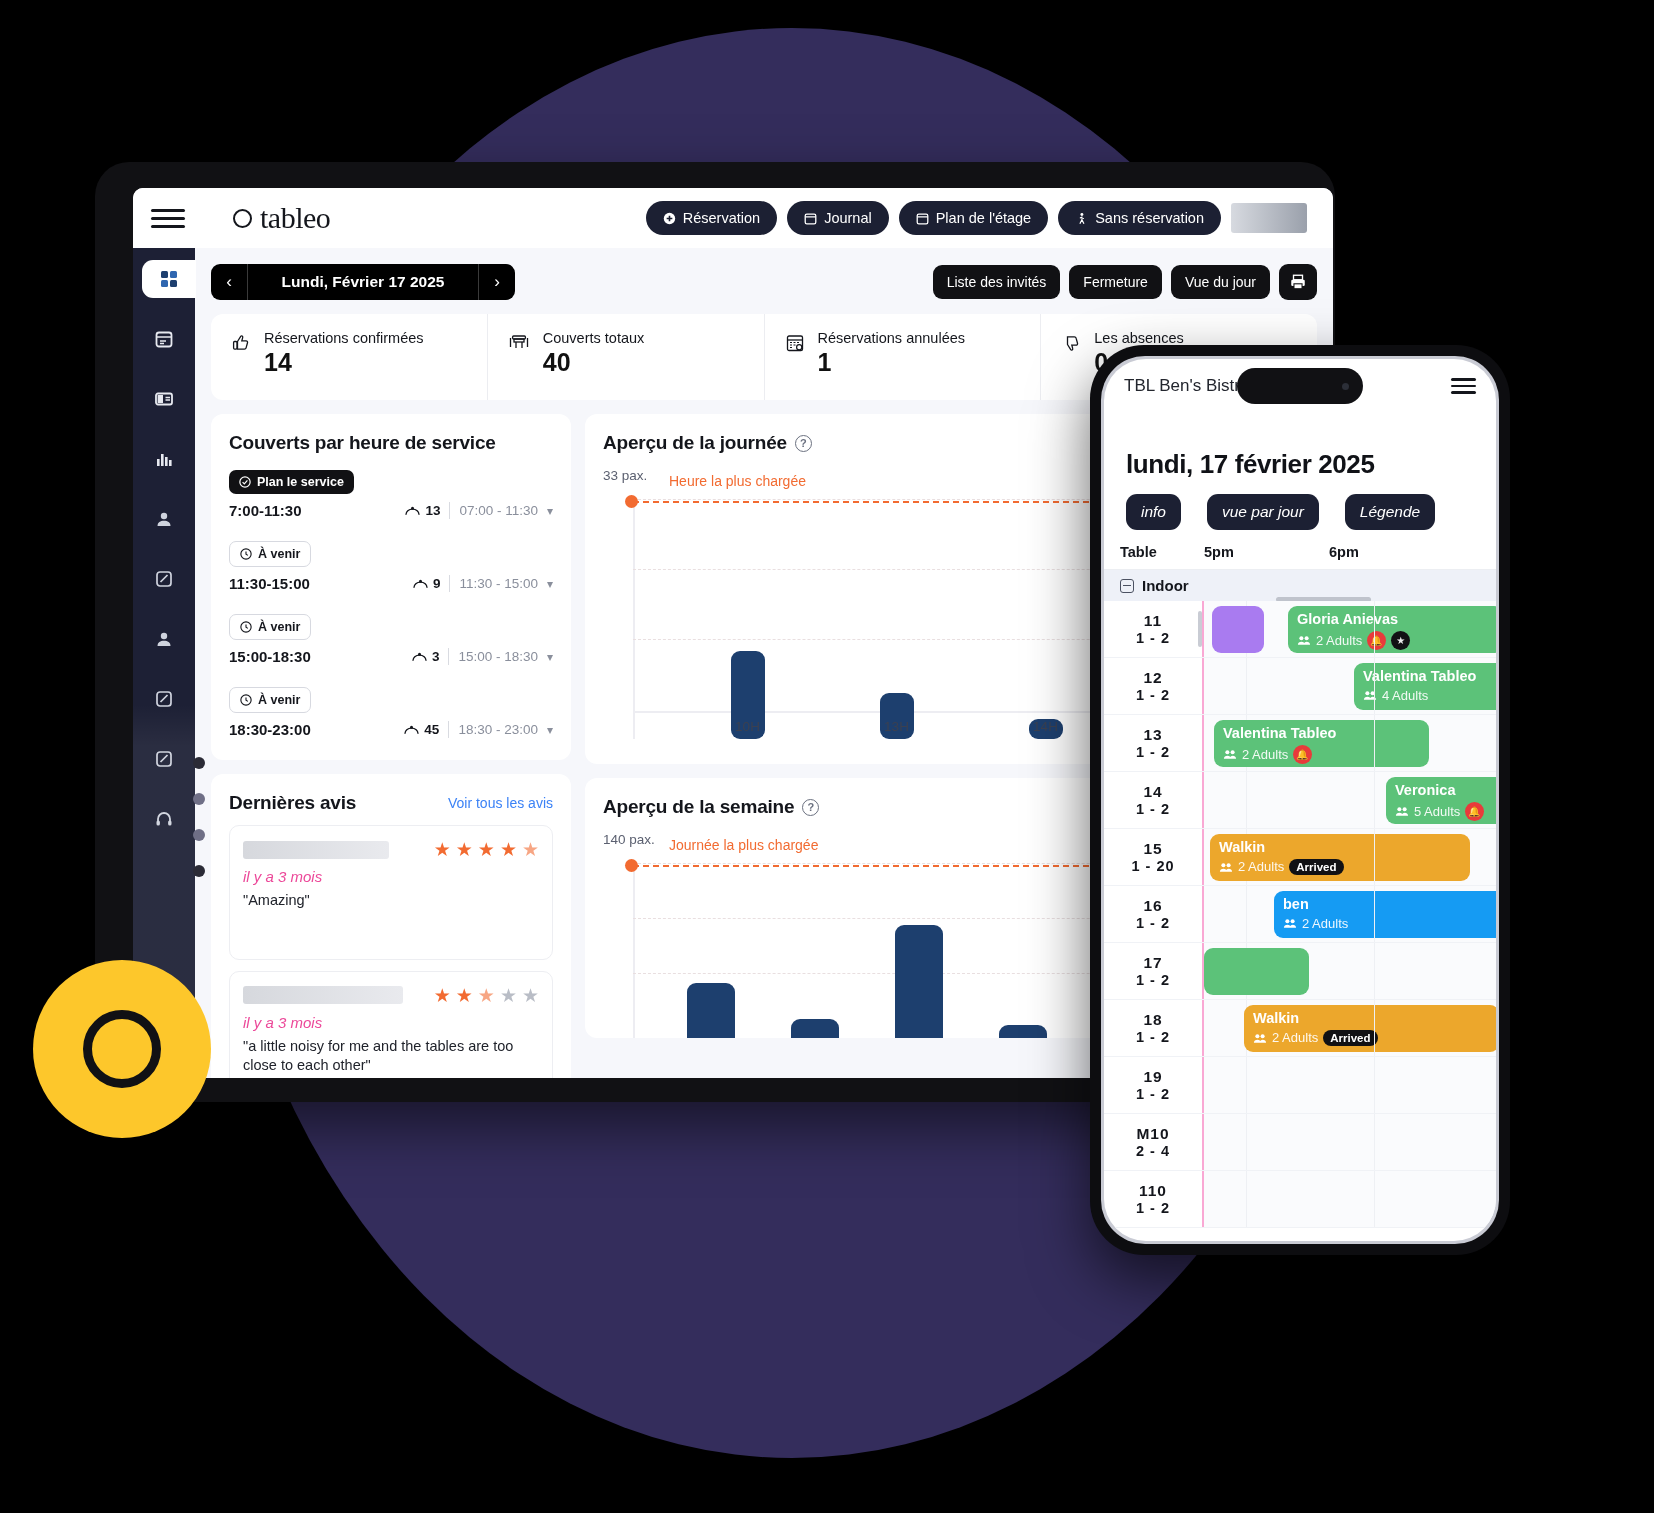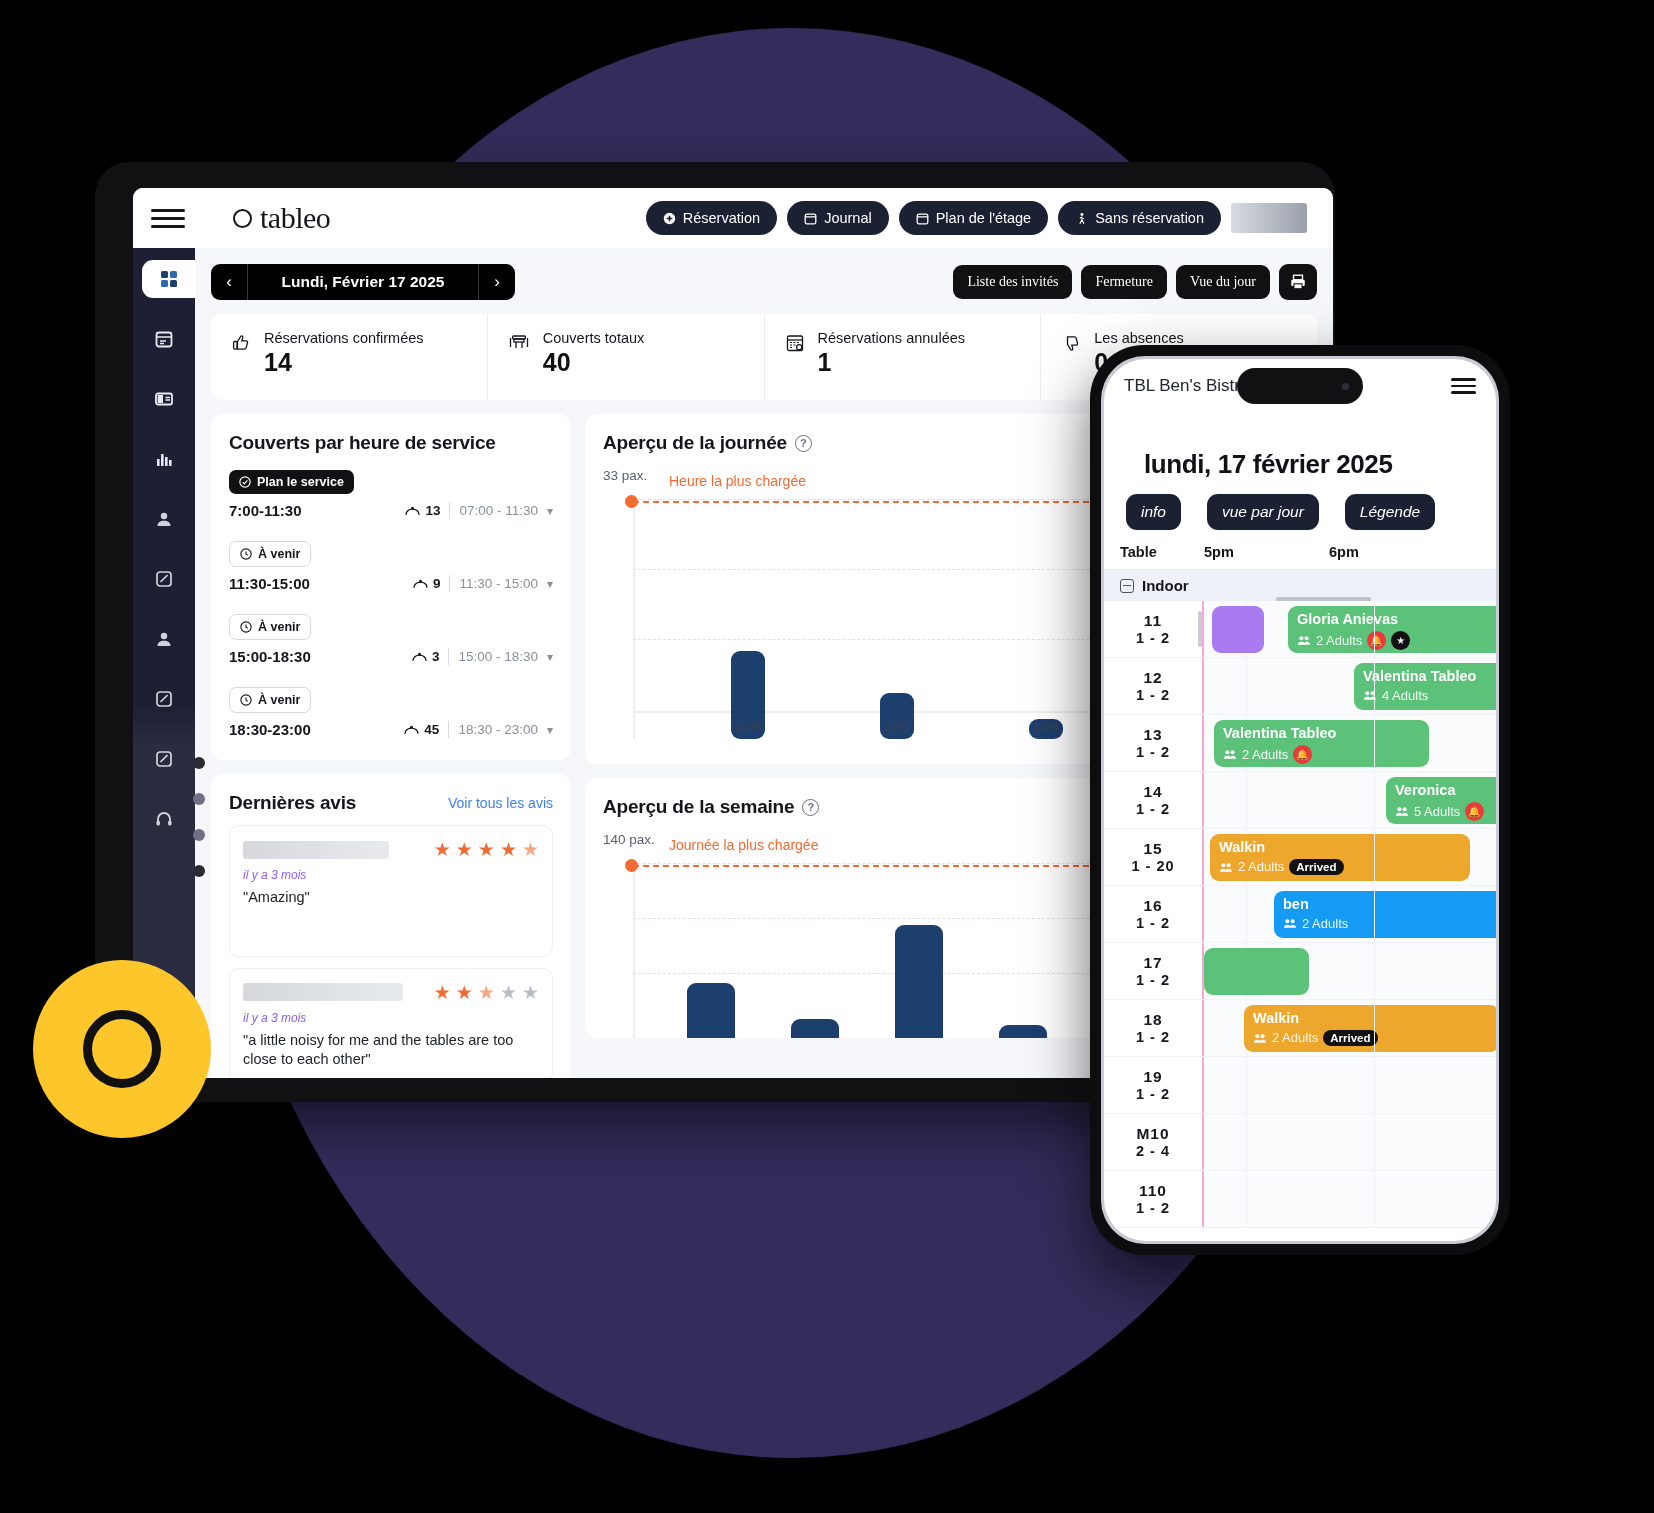--- a/index.html
+++ b/index.html
@@ -59,21 +59,21 @@
   .sb-item svg { display:block; }
   .content { flex:1; padding:16px 16px 0 16px; overflow:hidden; }
 
   
   .daterow { display:flex; align-items:center; gap:14px; margin-bottom:14px; }
   .datenav { display:flex; align-items:stretch; background:#000; border-radius:9px; overflow:hidden; height:36px; }
   .datenav .arw { width:36px; display:flex; align-items:center; justify-content:center; color:#fff; font-size:17px; cursor:pointer; }
   .datenav .sep { width:1px; background:#3a3a3a; }
   .datelabel { min-width:230px; display:flex; align-items:center; justify-content:center; color:#fff; font-size:15.5px; font-weight:700; padding:0 20px; }
   .rightbtns { margin-left:auto; display:flex; gap:9px; align-items:center; }
-  .dbtn { background:#111114; color:#fff; border-radius:9px; padding:9px 14px; font-size:14px; cursor:pointer; white-space:nowrap;font-family:Liberation Serif, serif;}
+  .dbtn { background:#111114; color:#fff; border-radius:9px; padding:9px 14px; font-size:14px; cursor:pointer; white-space:nowrap;}
   .printbtn { background:#111114; color:#fff; border-radius:9px; width:38px; height:36px; display:flex; align-items:center; justify-content:center; cursor:pointer;}
 
   
   .kpis { background:#fff; border-radius:12px; display:flex; height:86px; margin-bottom:14px; }
   .kpi { flex:1; display:flex; gap:13px; align-items:flex-start; padding:16px 20px; border-right:1px solid #ecedf1; }
   .kpi:last-child { border-right:none; }
   .kpi .ic { margin-top:3px; }
   .kpi .lab { font-size:14.5px; color:#14161c; }
   .kpi .val { font-size:25px; font-weight:700; color:#111; margin-top:2px; }
 
@@ -100,21 +100,21 @@
   .chev { color:#8a8f9c; font-size:12px; }
 
   
   .rev-head { display:flex; align-items:center; }
   .rev-link { margin-left:auto; color:#3b82f6; font-size:14px; cursor:pointer; }
   .rev { border:1px solid #edeef2; border-radius:10px; padding:12px 13px; margin-top:11px; }
   .rev-top { display:flex; align-items:center; }
   .blurname { height:18px; border-radius:3px; background:linear-gradient(90deg,#d6d8dd,#e9eaee); }
   .stars { margin-left:auto; display:flex; gap:5px; font-size:19px; letter-spacing:0px; }
   .st-on { color:#f26b31; } .st-off { color:#b9bdc6; } .st-half{ color:#f7a684; }
-  .rev-date { font-size:12px; color:#8b5cf6; font-style:italic; margin-top:7px; }
+  .rev-date { font-size:15px; color:#ec4899; font-style:italic; margin-top:7px; }
   .rev-txt { font-size:14.5px; color:#20232b; margin-top:6px; line-height:1.35; }
 
   
   .chart-head { display:flex; align-items:center; gap:8px; }
   .qm { width:17px; height:17px; border-radius:50%; border:1.6px solid #6b7180; color:#6b7180;
         font-size:11px; display:flex; align-items:center; justify-content:center; font-weight:700;}
   .chart-opt { margin-left:auto; font-size:14.5px; color:#14161c; white-space:nowrap; }
   .plot { position:relative; margin-top:16px; }
   .paxlab { font-size:13.5px; color:#5b6070; }
   .peak-line { position:absolute; left:30px; right:-10px; top:0; border-top:2.5px dashed #f26b31; }
@@ -135,21 +135,21 @@
     box-shadow:0 26px 60px rgba(0,0,0,.6);
   }
   .phone-frame { width:100%; height:100%; background:#c9cbd4; border-radius:44px; padding:3px; }
   .phone-screen { width:100%; height:100%; background:#fff; border-radius:42px; overflow:hidden; position:relative; }
   .ph-top { height:54px; display:flex; align-items:center; padding:0 20px; position:relative; }
   .ph-brand { font-size:17px; color:#23262e; }
   .dynisl { position:absolute; left:50%; transform:translateX(-50%); top:9px; width:126px; height:36px; background:#111114; border-radius:20px; display:flex; align-items:center; justify-content:flex-end; padding-right:14px;}
   .dynisl .lens{ width:7px; height:7px; border-radius:50%; background:#2c2f38; }
   .ph-burger { margin-left:auto; display:flex; flex-direction:column; gap:4px; cursor:pointer;}
   .ph-burger i { width:25px; height:2.6px; background:#14161c; border-radius:2px; display:block;}
-  .ph-date { font-size:26px; font-weight:700; color:#101217; padding:36px 22px 0 40px; letter-spacing:-.4px;}
+  .ph-date { font-size:26px; font-weight:700; color:#101217; padding:36px 22px 0 22px; letter-spacing:-.4px;}
   .ph-chips { display:flex; gap:26px; padding:14px 22px 0 22px;font-style:italic; }
   .chip { background:#1c2033; color:#fff; border-radius:11px; padding:9px 15px; font-size:15.5px; cursor:pointer;}
   .ph-colhead { display:flex; padding:14px 0 9px 0; border-bottom:1px solid #eceef2; font-size:14.5px; font-weight:700; color:#14161c;}
   .ph-colhead .c1 { width:100px; padding-left:16px; }
   .ph-colhead .c2 { width:125px; }
   .ph-group { background:#eef1f8; display:flex; align-items:center; gap:8px; padding:7px 16px; font-size:15px; font-weight:700; color:#14161c;}
   .sq { width:14px; height:14px; border:1.5px solid #4c5262; border-radius:3px; position:relative;}
   .sq::after{content:"";position:absolute;left:2px;right:2px;top:5.2px;height:1.5px;background:#4c5262;}
   .rows { position:relative; }
   .trow { display:flex; height:57px; border-bottom:1px solid #f0f2f6; position:relative;}

